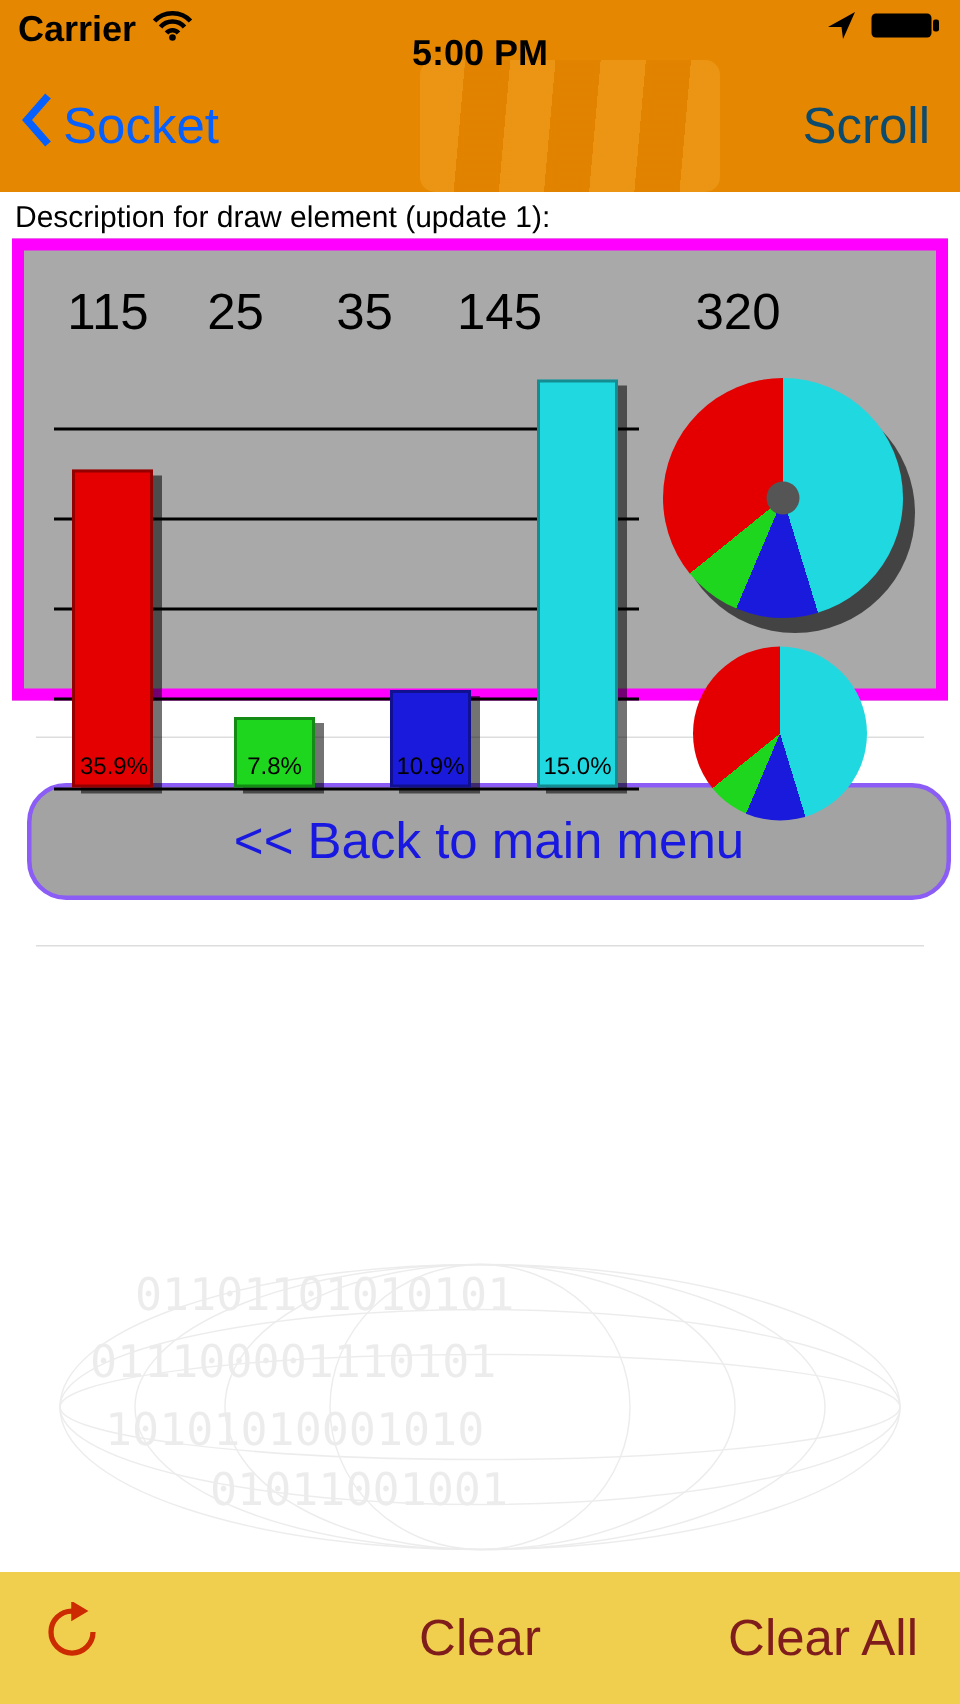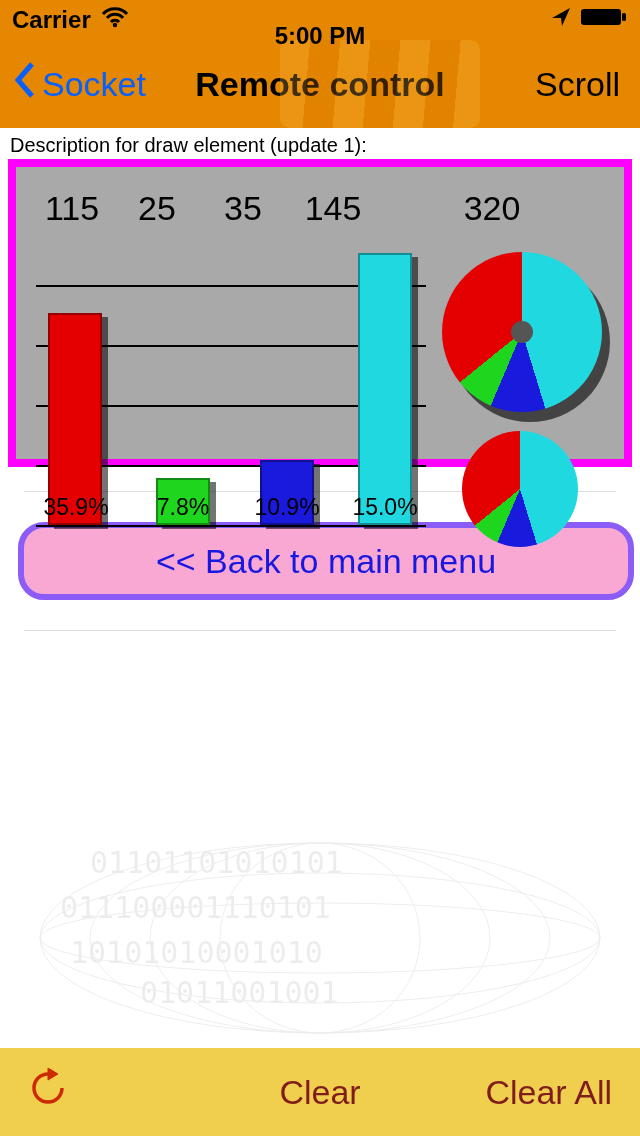--- a/index.html
+++ b/index.html
@@ -59,21 +59,21 @@
     position: absolute;
     left: 12px;
     display: flex;
     align-items: center;
     gap: 4px;
     color: #0560ff;
   }
   .nav-back svg { width: 26px; height: 40px; stroke: #0560ff; stroke-width: 5; fill: none; }
   .nav-title { color: #000; font-weight: bold; font-size: 34px; }
   .nav-right {
-    position: absolute; right: 20px; color: #000000; font-size: 34px;
+    position: absolute; right: 20px; color: #0c4a6e; font-size: 34px;
   }
 
   
   .content {
     background: #fff;
     position: relative;
     height: calc(1136px - 40px - 88px - 88px);
     padding-top: 2px;
   }
   .description {
@@ -131,21 +131,21 @@
     background: rgba(0,0,0,0.55);
   }
   .bar {
     position: absolute; left: 0; bottom: 0;
     width: 54px;
     border: 2px solid rgba(0,0,0,0.35);
   }
   .bar-label {
     position: absolute;
     bottom: 6px;
-    font-size: 23px;
+    font-size: 16px;
     color: #000;
     white-space: nowrap;
     transform: translateX(-50%);
   }
 
   .pie {
     position: absolute;
     border-radius: 50%;
   }
   .pie-shadow {
@@ -162,29 +162,29 @@
   }
 
   .divider {
     margin: 0 24px;
     border: none;
     border-top: 1px solid #ddd;
   }
 
   .back-btn {
     margin: 30px 6px 0 18px;
-    border: 6px solid #8b5cf6;
+    border: 3px solid #8b5cf6;
     border-radius: 26px;
     height: 78px;
     display: flex;
     align-items: center;
     justify-content: center;
     color: #1818e0;
     font-size: 34px;
-    background: #f9a8d4;
+    background: #a3a3a3;
   }
 
   .digit-bg {
     position: absolute;
     left: 0; right: 0; top: 700px;
     height: 220px;
     display: flex;
     align-items: center;
     justify-content: center;
     opacity: 0.07;
@@ -244,21 +244,20 @@
 
 <div class="nav-bar">
   <div class="nav-back">
     <span>
       <svg viewBox="0 0 26 40">
           <polyline points="20,4 6,20 20,36"></polyline>
         </svg>
     </span>
     <span>Socket</span>
   </div>
-  <div class="nav-title">Remote control</div>
   <div class="nav-right">Scroll</div>
 </div>
 
 <div class="content">
   <div class="description">Description for draw element (update 1):</div>
 
   <div class="chart-frame">
 
     <div class="value-labels">
       <span class="pill" style="left:26px; top:22px; width:60px;"></span>

